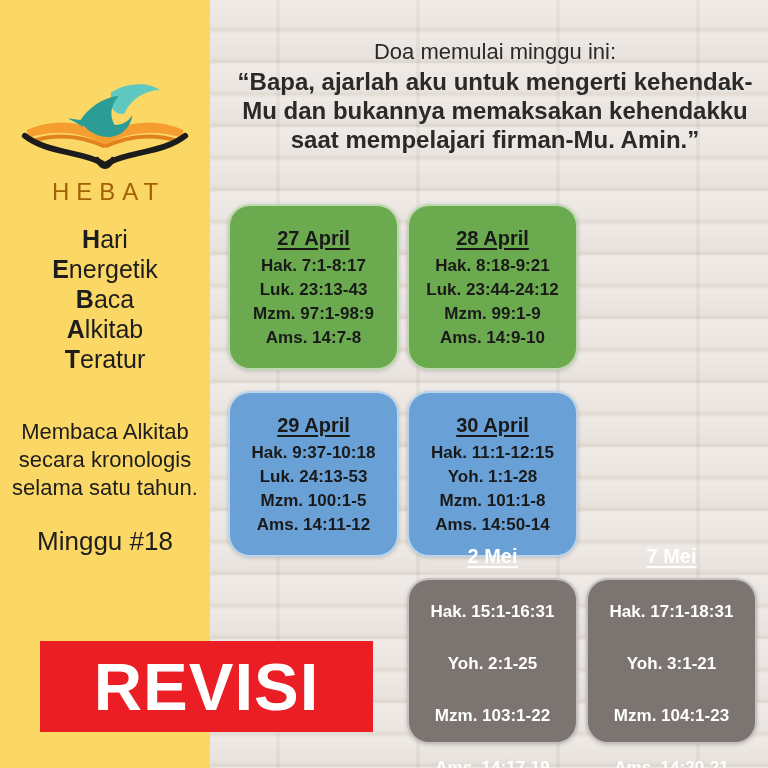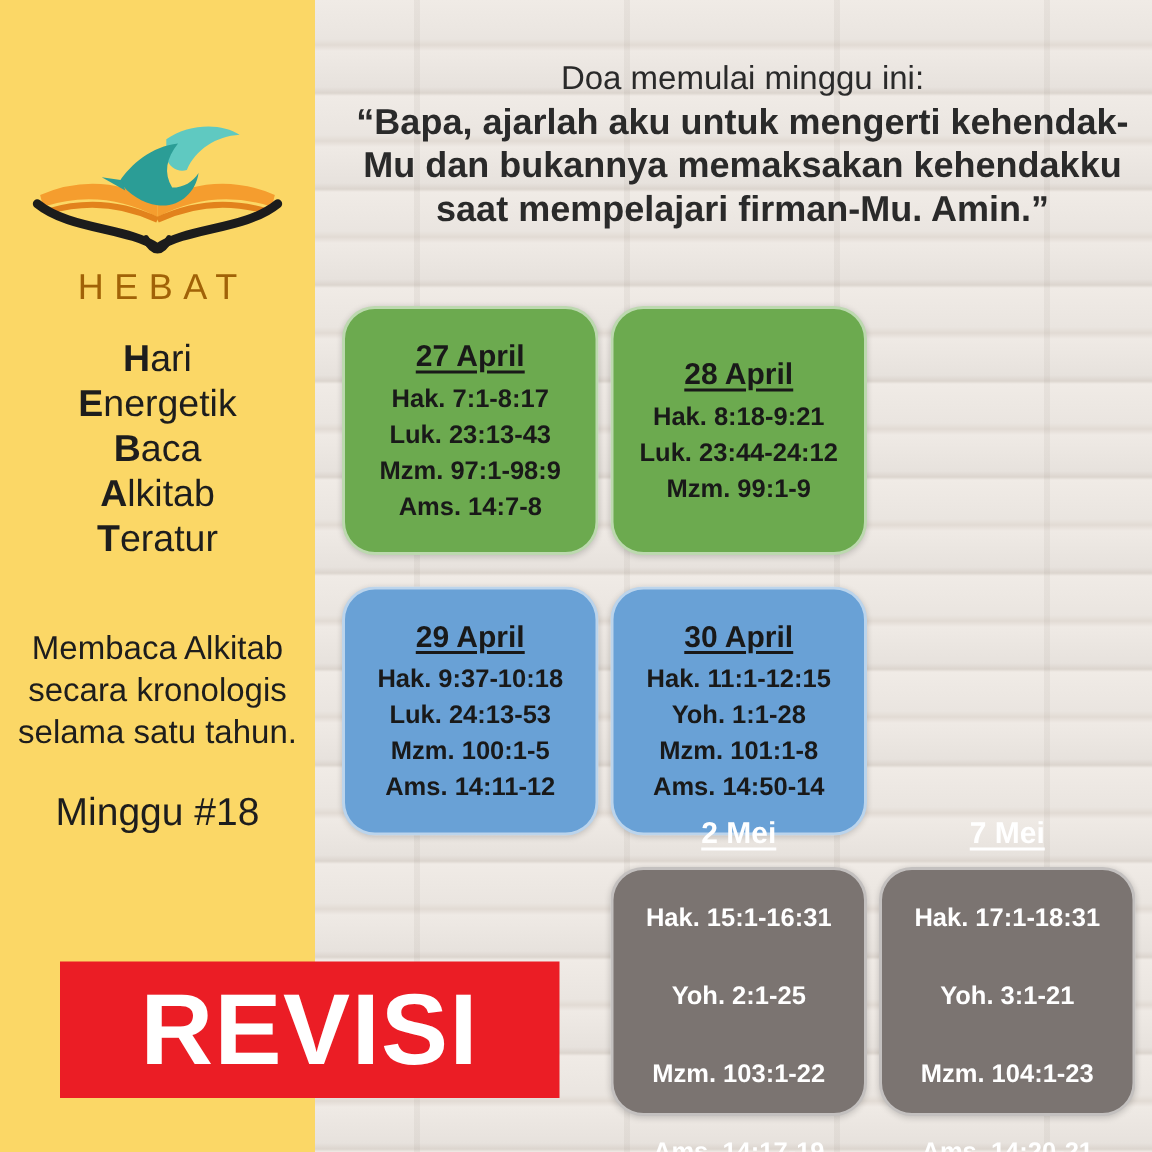--- a/index.html
+++ b/index.html
@@ -127,20 +127,21 @@
       <div class="card-reading">Luk. 23:13-43</div>
       <div class="card-reading">Mzm. 97:1-98:9</div>
       <div class="card-reading">Ams. 14:7-8</div>
     </section>
 
     <section class="card green c-r1c2">
       <h3 class="card-date">28 April</h3>
       <div class="card-reading">Hak. 8:18-9:21</div>
       <div class="card-reading">Luk. 23:44-24:12</div>
       <div class="card-reading">Mzm. 99:1-9</div>
+      <div class="card-reading">Ams. 14:9-10</div>
     </section>
 
     <section class="card blue c-r2c1">
       <h3 class="card-date">29 April</h3>
       <div class="card-reading">Hak. 9:37-10:18</div>
       <div class="card-reading">Luk. 24:13-53</div>
       <div class="card-reading">Mzm. 100:1-5</div>
       <div class="card-reading">Ams. 14:11-12</div>
     </section>
 

